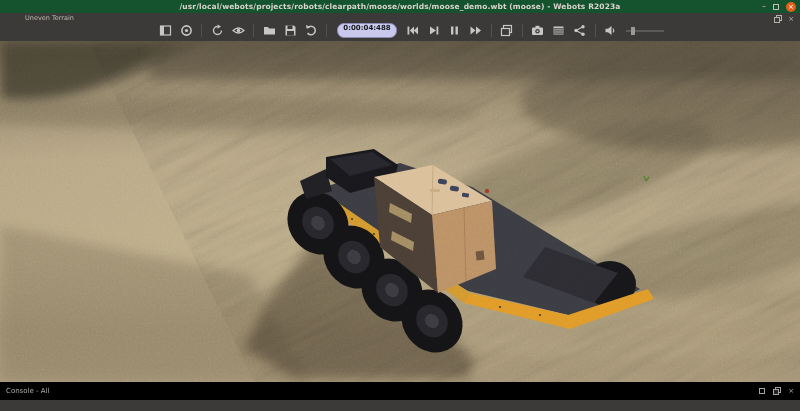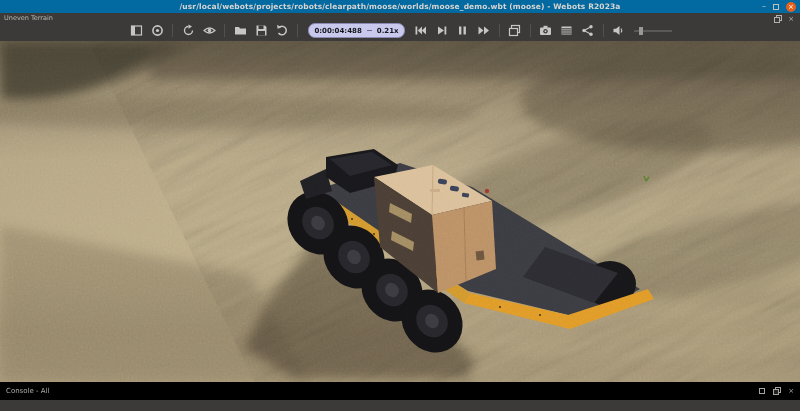--- a/index.html
+++ b/index.html
@@ -1,41 +1,41 @@
 <!DOCTYPE html>
 <html><head>
 <meta charset="utf-8">
 <style>
   html,body{margin:0;padding:0;background:#222;}
   body{width:800px;height:411px;overflow:hidden;font-family:"DejaVu Sans","Liberation Sans",sans-serif;-webkit-font-smoothing:antialiased;}
   .app{width:800px;height:411px;display:flex;flex-direction:column;background:#3c3a38;}
 
   
-  .titlebar{height:13px;background:#0369a1;display:flex;align-items:center;position:relative;flex:0 0 auto;justify-content:flex-end;}
+  .titlebar{height:13px;background:#14532d;display:flex;align-items:center;position:relative;flex:0 0 auto;justify-content:flex-end;}
   .titlebar .title{flex:1;text-align:center;font-size:7.5px;font-weight:bold;color:#d8d4ce;letter-spacing:.1px;line-height:13px;white-space:nowrap;overflow:hidden;}
   .win-controls{position:absolute;right:4px;top:0;height:13px;display:flex;align-items:center;gap:7px;}
   .win-btn{color:#c2bfba;font-size:8px;line-height:10px;cursor:default;}
   .win-max{width:6px;height:6px;border:1px solid #c2bfba;box-sizing:border-box;}
   .win-close{width:10px;height:10px;border-radius:50%;background:#e2601c;color:#fff;font-size:7px;line-height:10px;text-align:center;}
 
   
   .menubar{height:11px;background:#33312f;display:flex;align-items:center;padding-left:4px;gap:9px;flex:0 0 auto;border-bottom:1px solid #2c2a28;}
   .menu-item{display:inline-block;font-size:7.5px;color:#d0cdc7;line-height:11px;}
   .menu-item::first-letter{text-decoration:underline;}
 
   
-  .dockbar{height:28px;background:#3c3a38;position:relative;flex:0 0 auto;}
+  .dockbar{height:28px;background:#3c3a38;position:relative;flex:0 0 auto;margin-left:21px;}
   .dock-title{position:absolute;top:1px;left:4px;font-size:6.5px;color:#bdb9b3;}
   .dock-controls{position:absolute;top:1px;right:6px;display:flex;gap:6px;align-items:center;}
   .dock-controls .mini{font-size:7px;color:#b5b2ad;line-height:8px;}
   .toolbar{position:absolute;left:0;right:0;bottom:1px;height:19px;display:flex;justify-content:center;align-items:center;gap:5px;}
   .tbtn{width:16px;height:16px;display:flex;align-items:center;justify-content:center;border-radius:2px;}
   .tbtn svg{display:block;}
   .sep{width:1px;height:13px;background:#525050;margin:0 2px;}
-  .timebox{height:13px;background:#c9c9ed;border:1px solid #8a8ab2;border-radius:7px;display:flex;align-items:center;padding:0 5px;gap:5px;margin:0 3px;}
+  .timebox{height:13px;background:#c9c9ed;border:1px solid #8a8ab2;border-radius:7px;display:flex;align-items:center;padding:0 5px;gap:5px;margin:0 3px;flex-direction:column;}
   .timebox .t{font-size:7px;color:#15151a;font-weight:bold;white-space:nowrap;}
   .timebox .tdiv{width:5px;height:1px;background:#6a6a8a;}
   .vol-slider{width:38px;height:16px;position:relative;margin-left:2px;}
   .vol-track{position:absolute;left:0;right:0;top:7px;height:2px;background:#5b5957;}
   .vol-handle{position:absolute;left:5px;top:4px;width:4px;height:8px;background:#9a9894;}
 
   
   .viewport{height:341px;position:relative;flex:0 0 auto;background:#a89874;}
   .viewport svg{display:block;}
 

